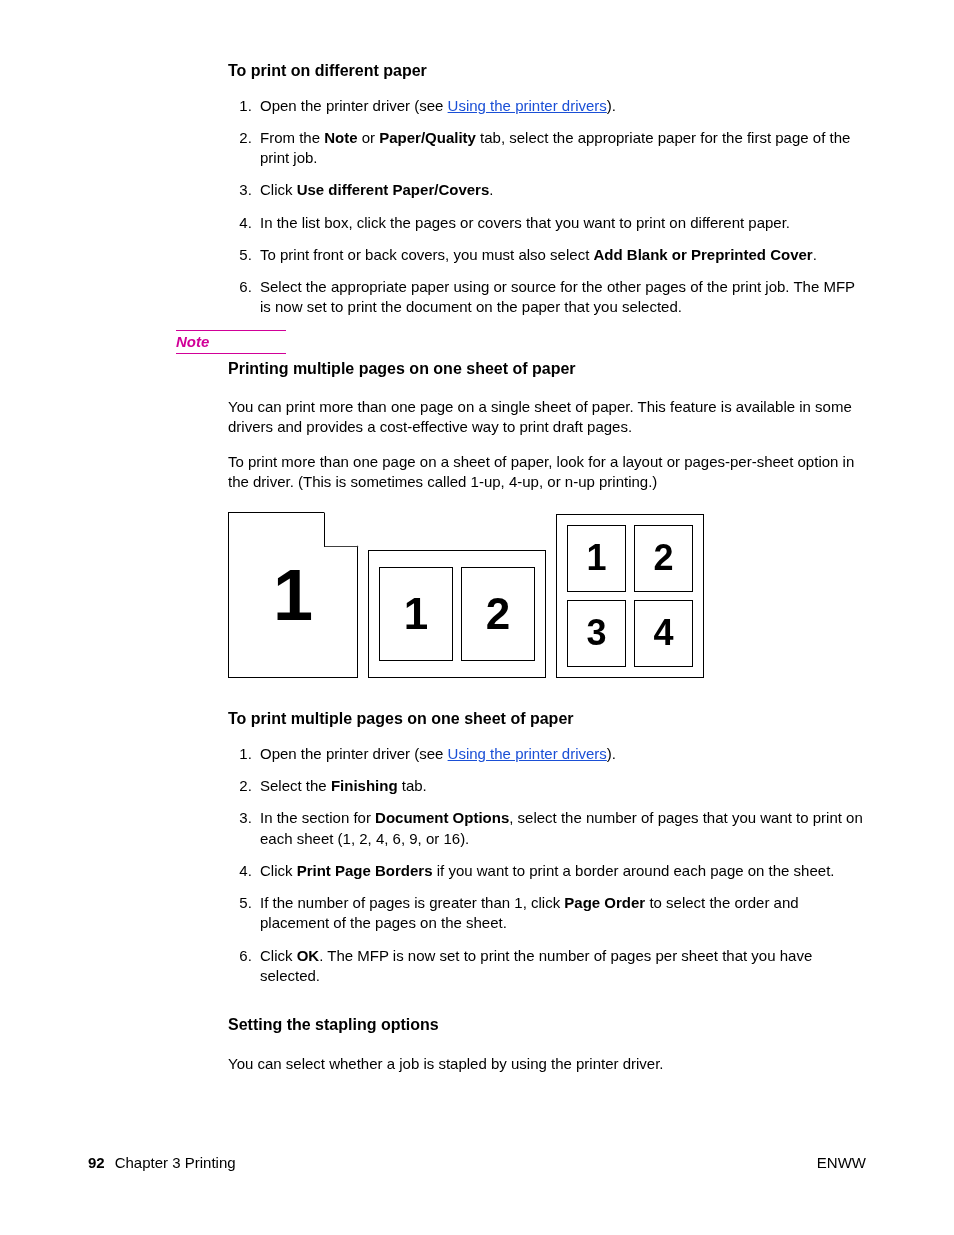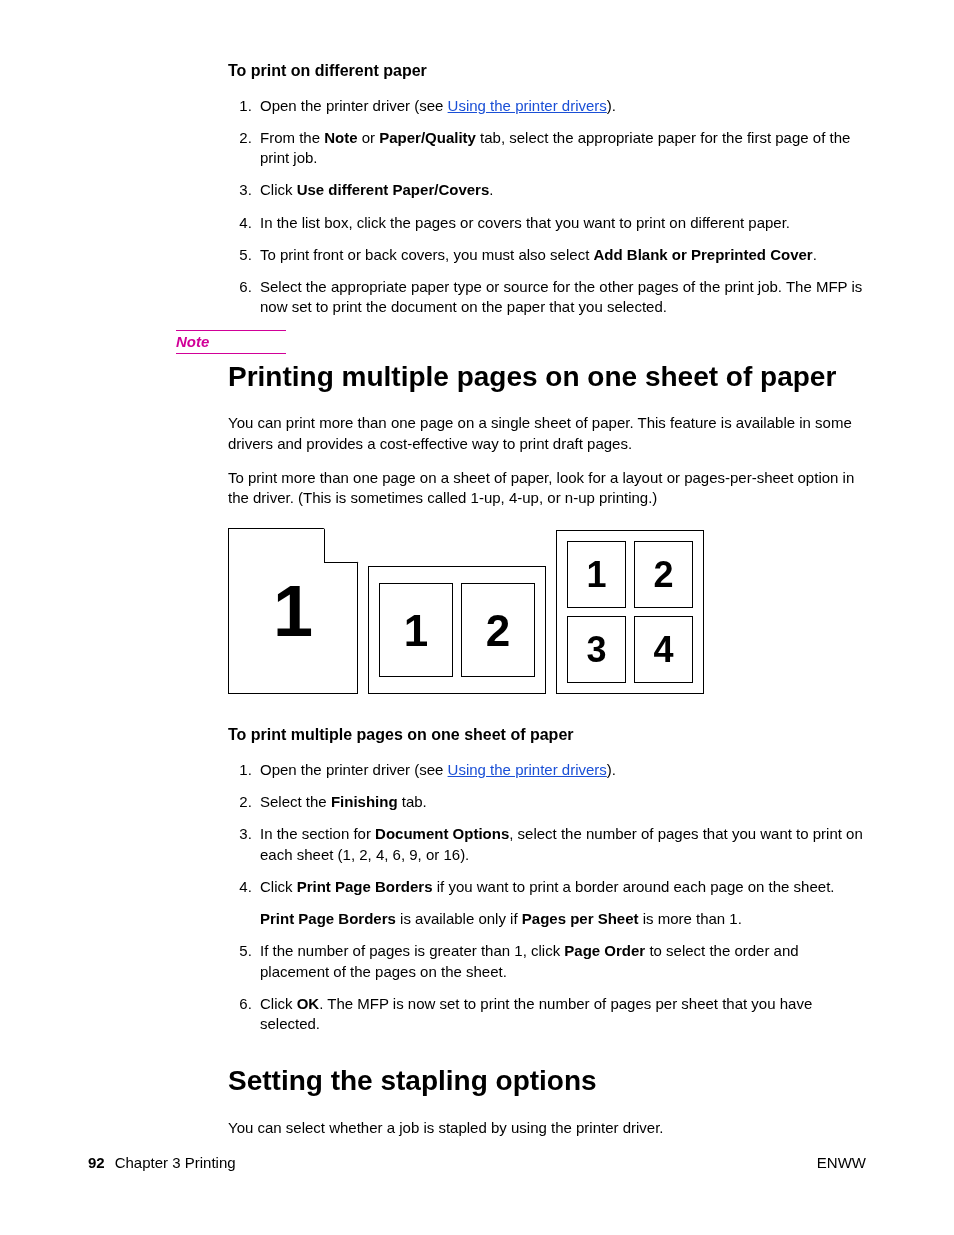--- a/index.html
+++ b/index.html
@@ -29,21 +29,21 @@
   }
   .note-label {
     font-weight: bold;
     color: #d10098;
     border-top: 1px solid #d10098;
     border-bottom: 1px solid #d10098;
     font-size: 15px;
     padding: 1px 0 1px 0;
   }
   h3.sub { font-size: 16px; font-weight: bold; margin: 0 0 14px 0; }
-  h2.sect { font-size: 28px; font-weight: bold; margin: 40px 0 18px 0; }
+  h2.sect { font-size: 16px; font-weight: bold; margin: 40px 0 18px 0; }
   ol { padding-left: 28px; margin: 0; }
   ol li { padding-left: 4px; margin-bottom: 12px; }
   ol li::marker { font-size: 15px; }
   a.link { color: #1a4fd6; text-decoration: underline; }
   .para { margin: 0 0 14px 0; }
   b { font-weight: bold; }
   .footer {
     position: absolute;
     bottom: 62px;
     left: 88px;
@@ -119,21 +119,21 @@
       <li>
         <span>From the </span><b>Note</b><span> or </span><b>Paper/Quality</b><span> tab, select the appropriate paper for the first page of the print job.</span>
       </li>
       <li>
         <span>Click </span><b>Use different Paper/Covers</b><span>.</span>
       </li>
       <li>In the list box, click the pages or covers that you want to print on different paper.</li>
       <li>
         <span>To print front or back covers, you must also select </span><b>Add Blank or Preprinted Cover</b><span>.</span>
       </li>
-      <li>Select the appropriate paper type or source for the other pages of the print job. The MFP is now set to print the document on the paper that you selected.</li>
+      <li>Select the appropriate paper using or source for the other pages of the print job. The MFP is now set to print the document on the paper that you selected.</li>
     </ol>
   </div>
 
   <div style="position: relative; margin-top: 6px;">
     <div class="sidebar" style="top:0;font-style:italic;">
       <div class="note-label">Note</div>
     </div>
   </div>
 
   <div class="main-col">
@@ -181,23 +181,20 @@
         <span>Open the printer driver (see </span><a class="link" href="#">Using the printer drivers</a><span>).</span>
       </li>
       <li>
         <span>Select the </span><b>Finishing</b><span> tab.</span>
       </li>
       <li>
         <span>In the section for </span><b>Document Options</b><span>, select the number of pages that you want to print on each sheet (1, 2, 4, 6, 9, or 16).</span>
       </li>
       <li>
         <span>Click </span><b>Print Page Borders</b><span> if you want to print a border around each page on the sheet.</span>
-        <p class="para" style="margin-top:12px; margin-bottom:0;">
-          <b>Print Page Borders</b><span> is available only if </span><b>Pages per Sheet</b><span> is more than 1.</span>
-        </p>
       </li>
       <li>
         <span>If the number of pages is greater than 1, click </span><b>Page Order</b><span> to select the order and placement of the pages on the sheet.</span>
       </li>
       <li>
         <span>Click </span><b>OK</b><span>. The MFP is now set to print the number of pages per sheet that you have selected.</span>
       </li>
     </ol>
 
     <h2 class="sect" style="margin-top:28px;">Setting the stapling options</h2>

